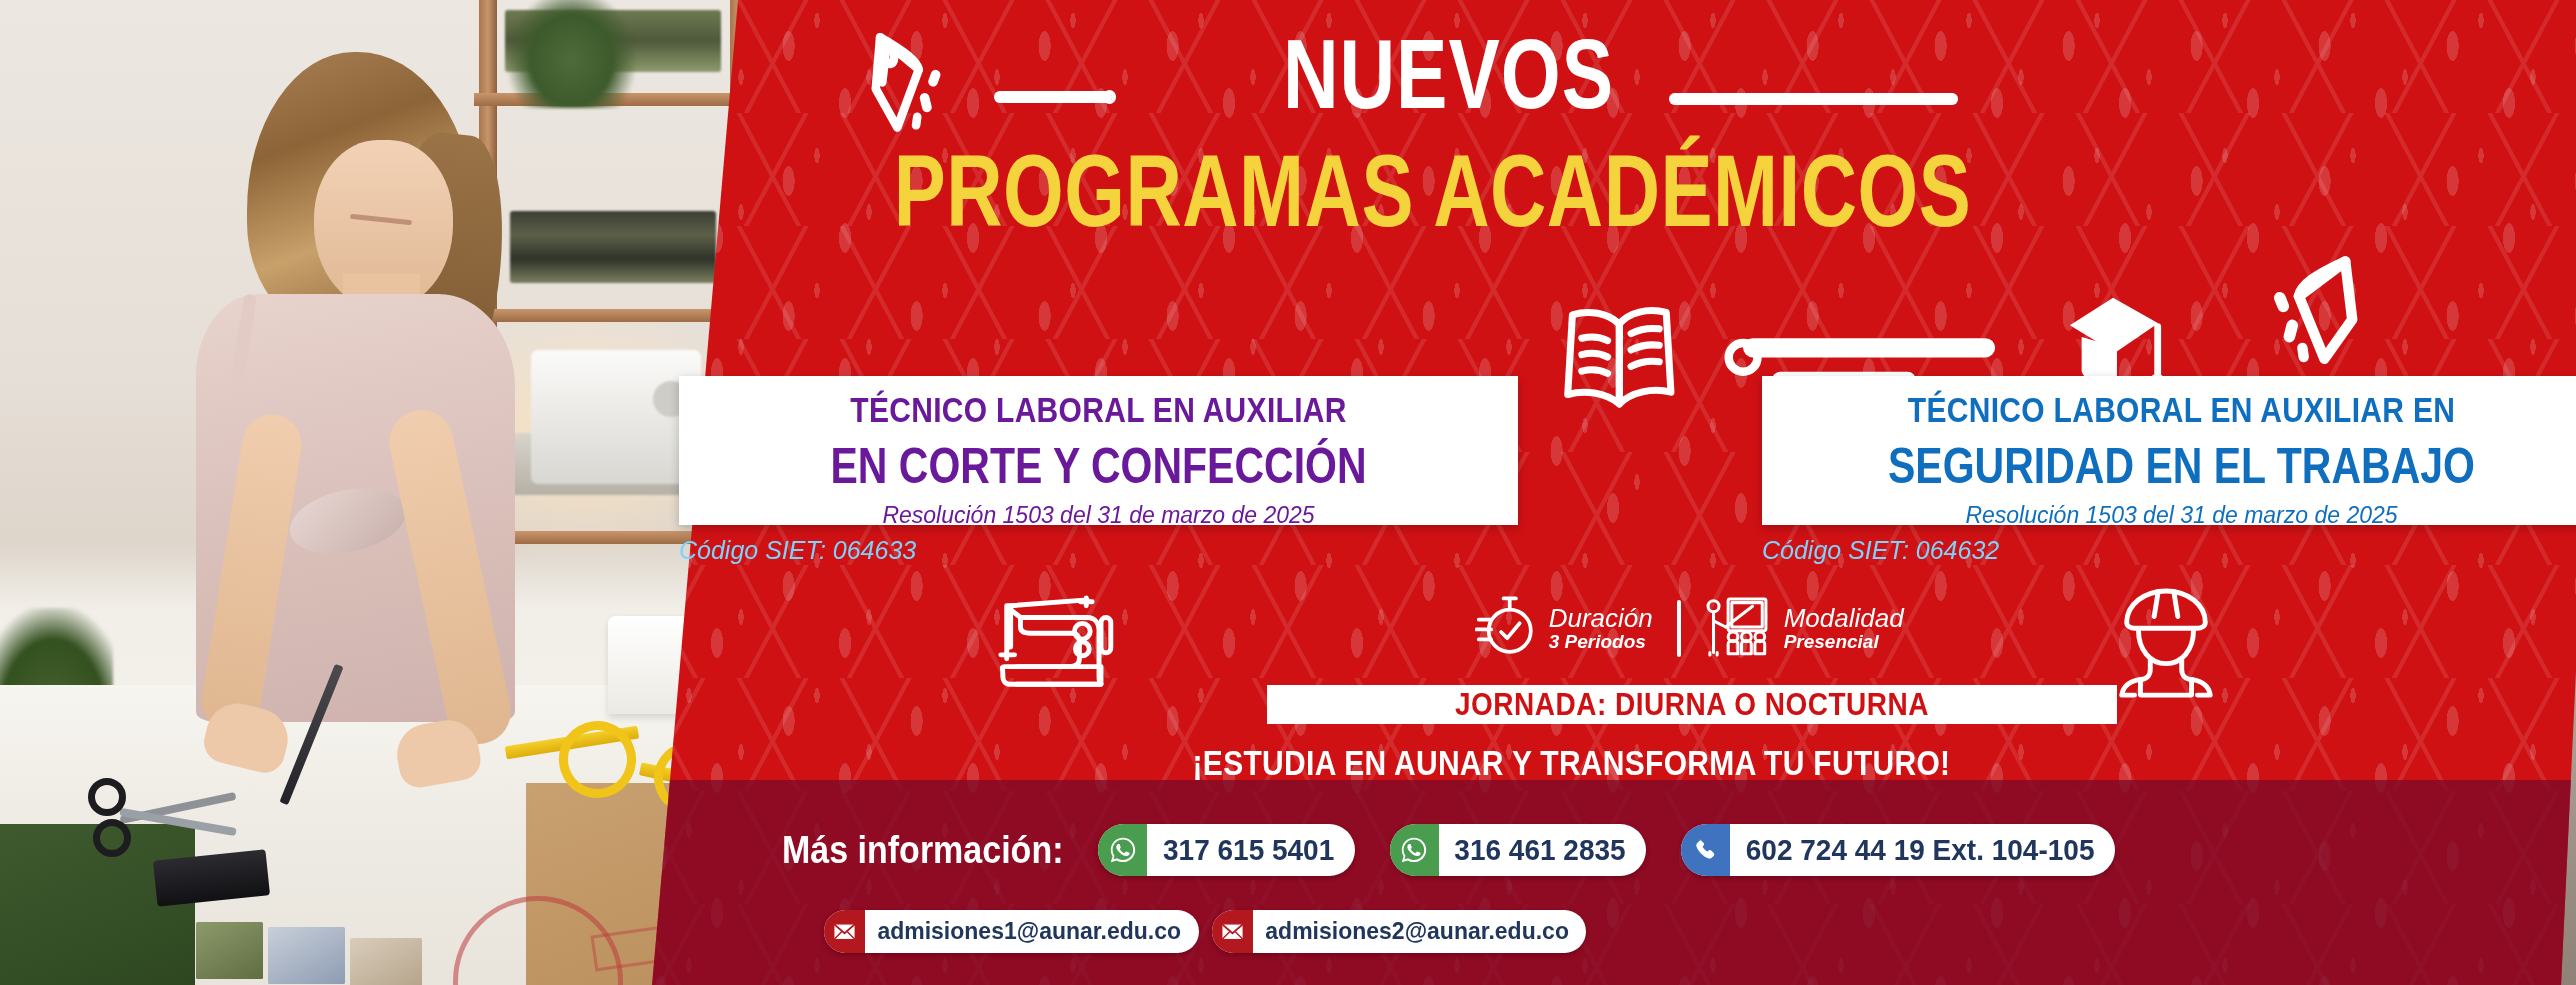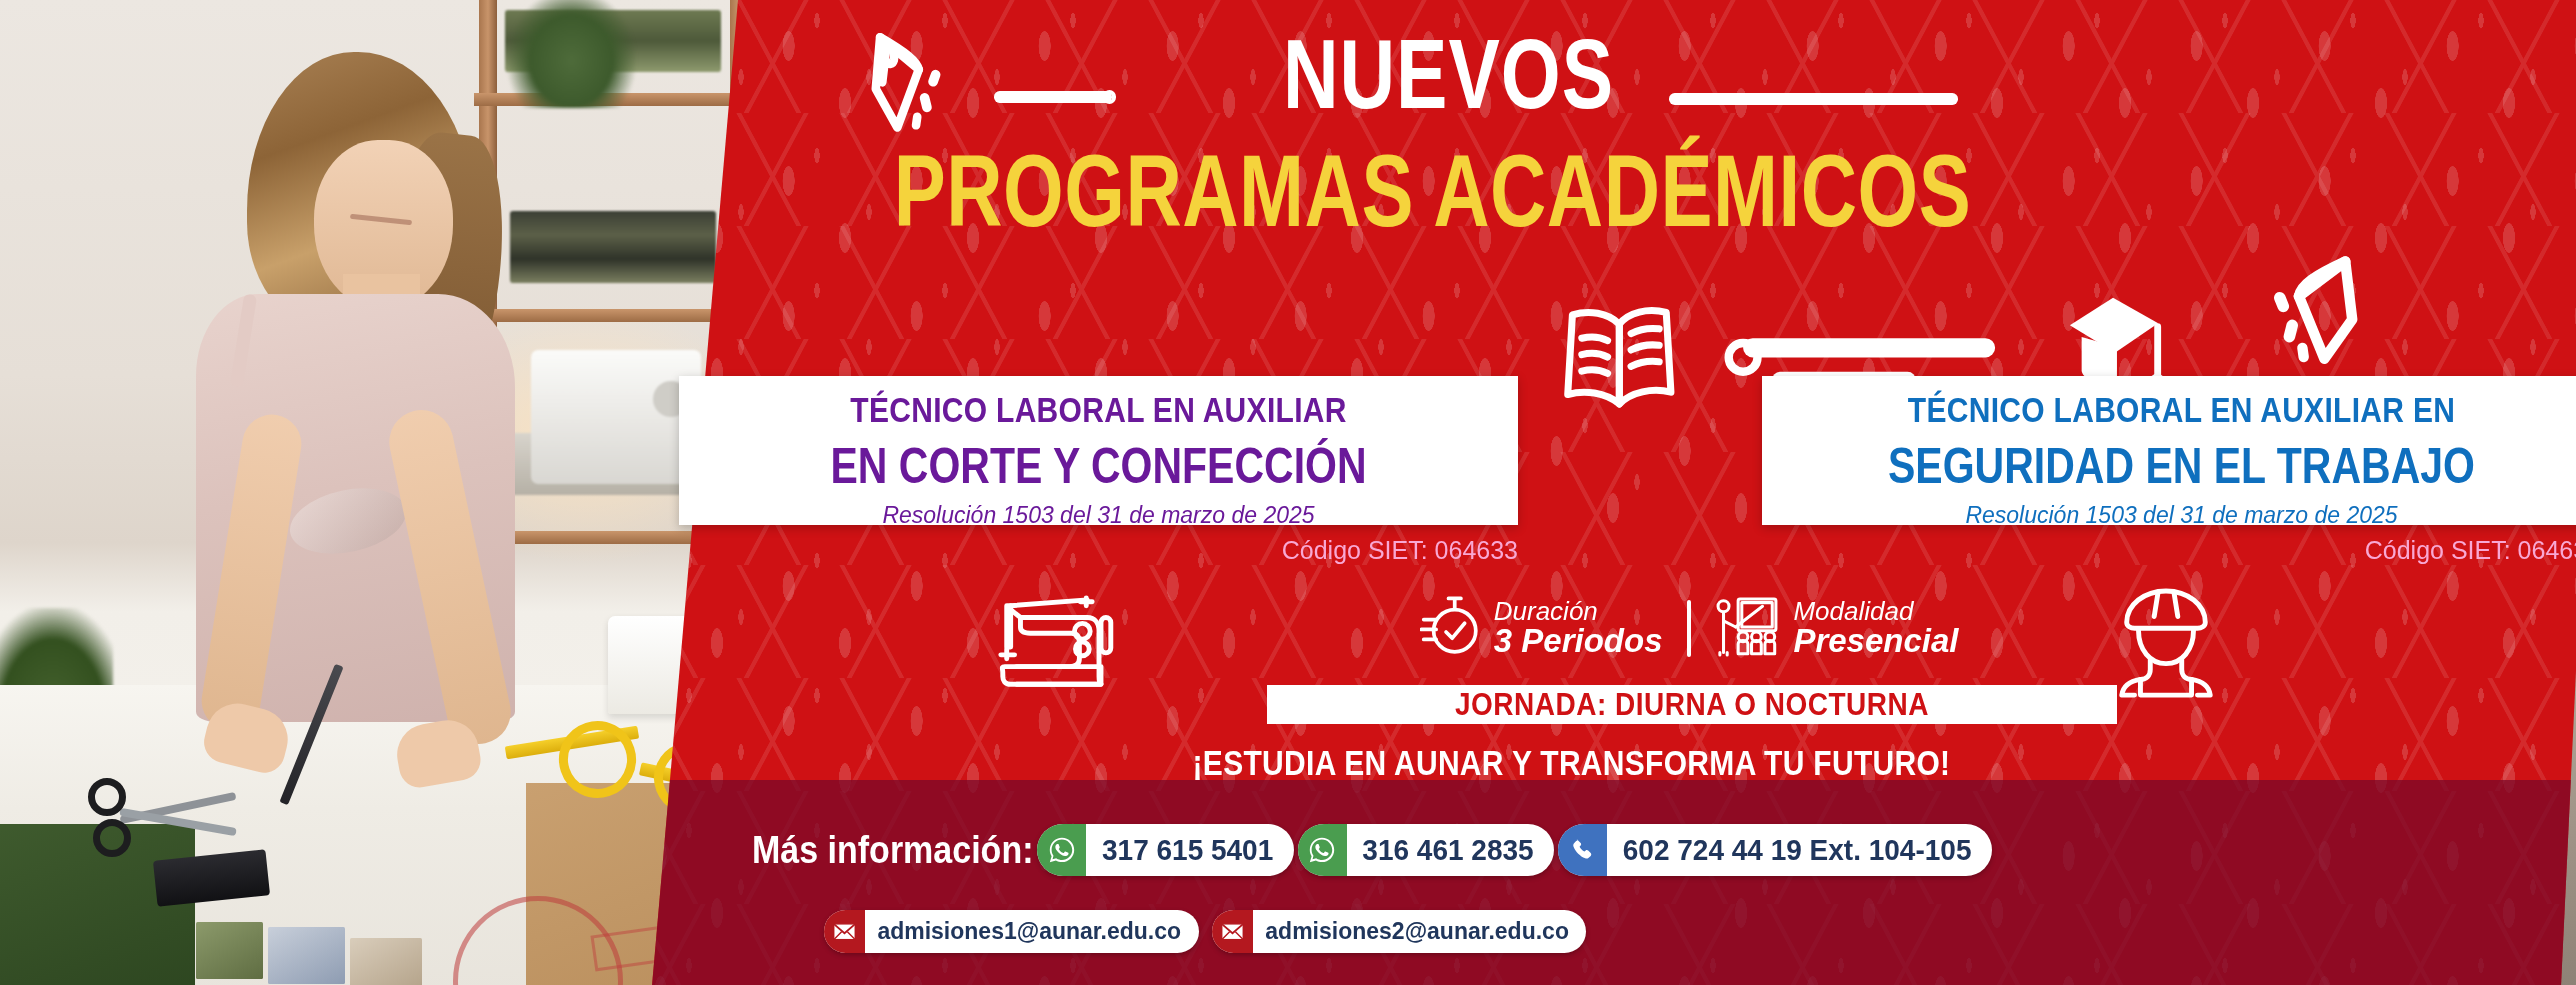--- a/index.html
+++ b/index.html
@@ -158,47 +158,47 @@
   .card { position:absolute; background:#ffffff; box-shadow:0 3.1px 9.3px rgba(0,0,0,.22); }
   .card-left  { left:679px; top:376px; width:839px; height:149px; }
   .card-right { left:1762px; top:376px; width:839px; height:149px; }
   .card-top  { text-align:center; font-size:30px; font-weight:bold; letter-spacing:0.3px;
       transform:scaleY(1.18); transform-origin:top center; margin-top:14.4px; }
   .card-main { text-align:center; font-size:41px; font-weight:bold; letter-spacing:0;
       transform:scaleY(1.22); transform-origin:top center; margin-top:13.4px; }
   .card-res  { text-align:center; font-size:23px; font-style:italic; margin-top:17.5px; }
   .purple { color:#6a199a; } .blue { color:#0f6fbe; }
 
-  .siet { position:absolute; top:536px; width:839px; text-align:right;
-      font-size:25px; color:#f9a8d4; }
+  .siet { position:absolute; top:536px; width:839px; text-align:left;
+      font-size:25px; font-style:italic; color:#7dd3fc; }
   .siet-left  { left:679px; }
   .siet-right { left:1762px; }
 
   
   .meta-row { position:absolute; left:1236px; top:587px; width:907px; height:82px;
       display:flex; align-items:center; justify-content:center; gap:24px; }
   .meta-item { display:flex; align-items:center; gap:11.3px; }
   .meta-txt { color:#fff; line-height:1.02;font-style:italic; }
   .meta-txt .lbl { font-size:26px; font-weight:400; }
-  .meta-txt .val { font-size:33px; font-weight:bold; }
+  .meta-txt .val { font-size:19px; font-weight:bold; }
   .meta-sep { width:4.6px; height:57px; background:#fff; border-radius:2.1px; }
 
   .sewing-icon { position:absolute; left:974px; top:592px; width:144px; height:108px; }
   .worker-icon { position:absolute; left:2107px; top:587px; width:118px; height:113px; }
 
   .jornada { position:absolute; left:1267px; top:685px; width:850px; height:39px;
       background:#fff; display:flex; align-items:center; justify-content:center; }
   .jornada span { color:#cf1114; font-size:28px; font-weight:bold; letter-spacing:0.5px;
       transform:scaleY(1.14); }
 
   .tagline { position:absolute; left:1082px; top:747px; width:979px; text-align:center;
       color:#fff; font-size:30px; font-weight:bold; letter-spacing:0.3px; transform:scaleY(1.14); }
 
   
-  .contact-row1 { position:absolute; left:752px; top:819px; height:62px; display:flex; align-items:center; gap:4px; }
+  .contact-row1 { position:absolute; left:782px; top:819px; height:62px; display:flex; align-items:center; gap:35px; }
   .mas-info { color:#fff; font-size:34px; font-weight:bold; transform:scaleY(1.12); white-space:nowrap; }
   .pill { display:flex; align-items:center; height:52px; border-radius:27px; overflow:hidden;
       background:#fff; box-shadow:0 2.1px 5.2px rgba(0,0,0,.25); }
   .pill-ico { width:49px; height:52px; display:flex; align-items:center; justify-content:center; flex:0 0 auto; }
   .ico-wa   { background:#4a9d4f; }
   .ico-call { background:#3f72bf; }
   .ico-mail { background:#b4181f; }
   .ico-pin  { background:#14a0e3; }
   .pill-txt { padding:0 20.6px 0 15.5px; color:#20365c; font-size:28px; font-weight:bold; white-space:nowrap; transform:scaleY(1.06); }
   .pill-sm { height:43px; border-radius:23px; }

